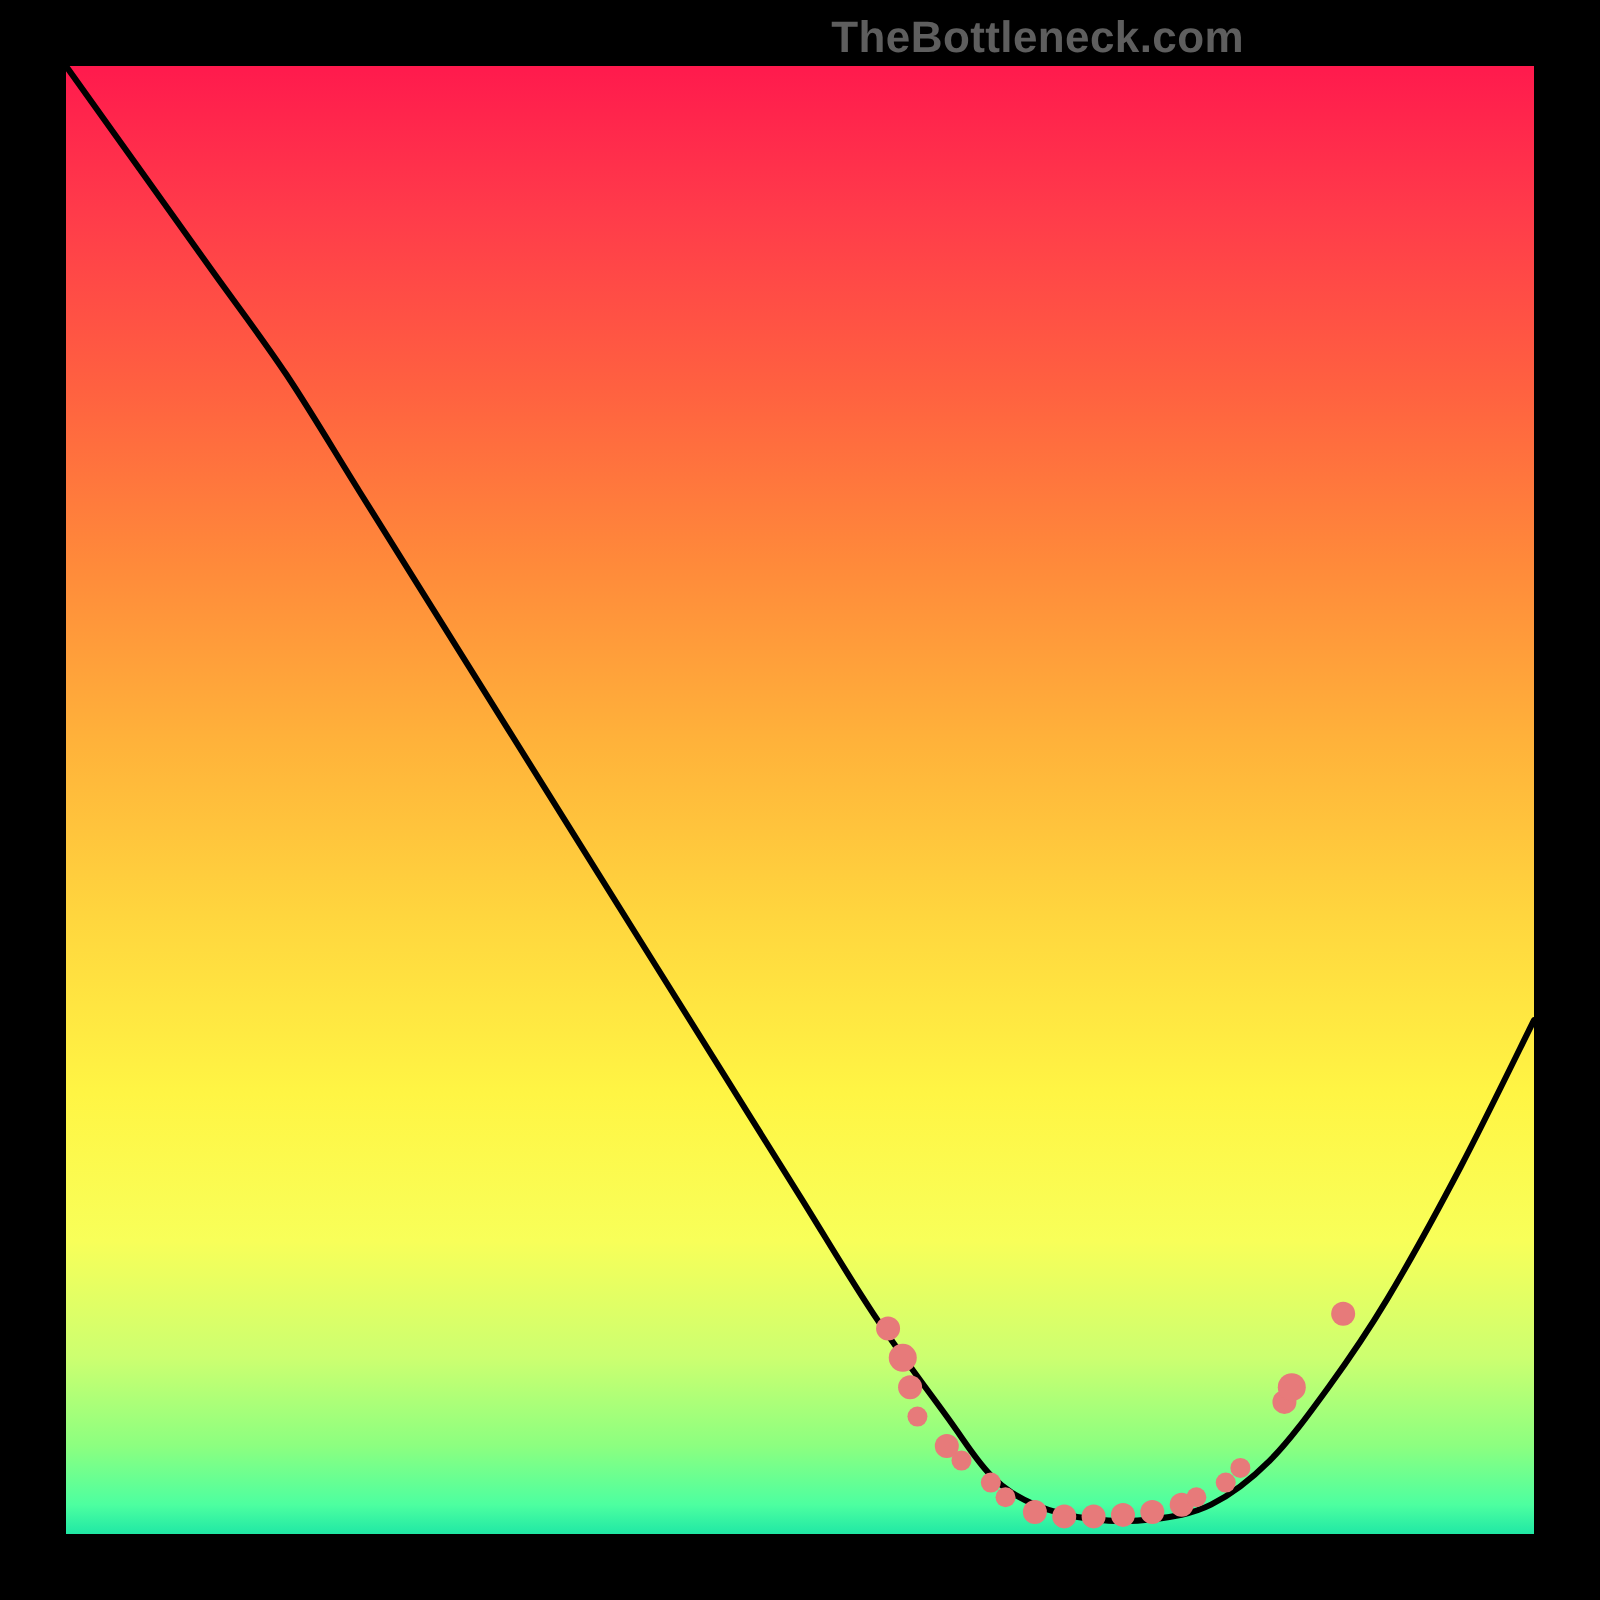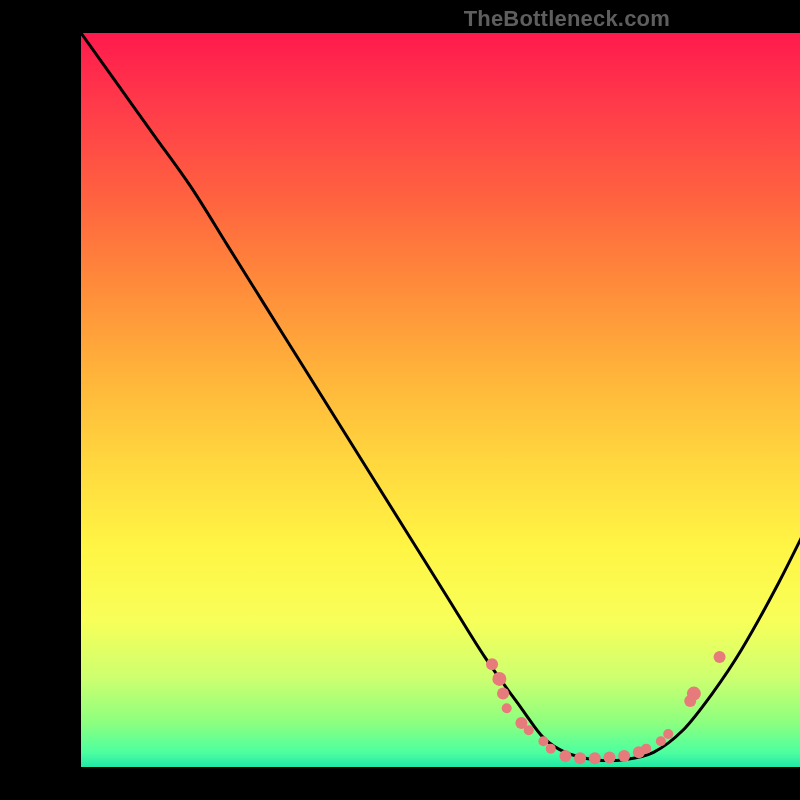--- a/index.html
+++ b/index.html
@@ -11,21 +11,20 @@
     overflow: hidden;
     font-family: Arial, Helvetica, sans-serif;
   }
   .frame {
     position: absolute;
     top: 0;
     left: 0;
     width: 640px;
     height: 800px;
     background: #000;
-    margin-left: 48px;
   }
   .plot {
     position: absolute;
     top: 33px;
     left: 33px;
     width: 734px;
     height: 734px;
     background: linear-gradient(
       to bottom,
       #ff1a4d 0%,

